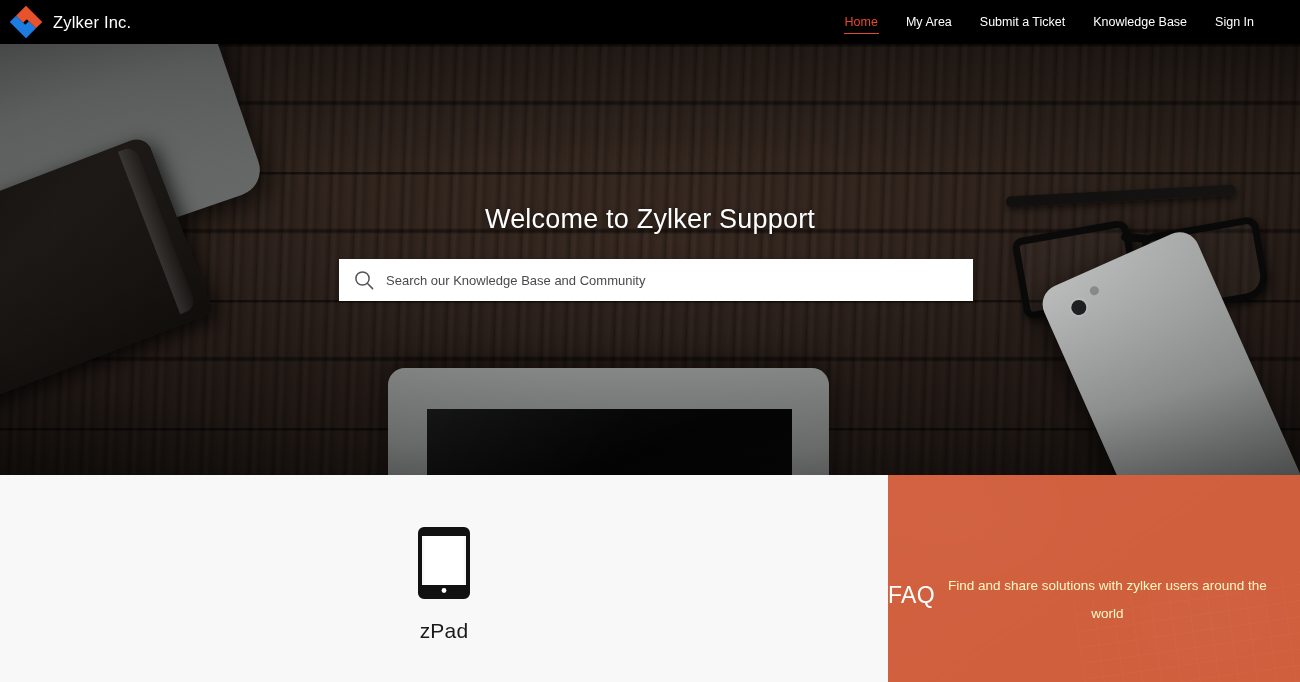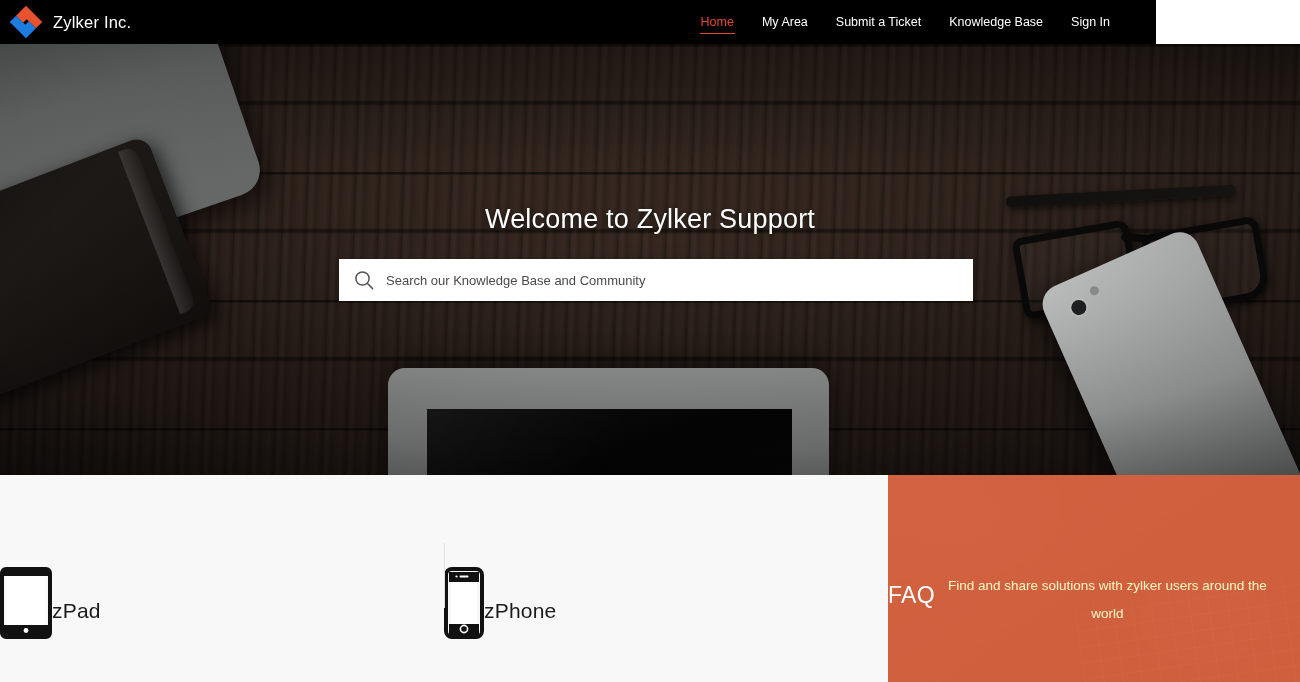--- a/index.html
+++ b/index.html
@@ -9,21 +9,21 @@
     height: 682px;
     overflow: hidden;
     font-family: "Liberation Sans", sans-serif;
     background: #ffffff;
   }
 
   
   .navbar {
     position: absolute;
     top: 0; left: 0;
-    width: 1156px;
+    width: 1300px;
     height: 44px;
     background: #000000;
     display: flex;
     align-items: center;
     z-index: 20;
     gap: 36px;
   }
   .brand {
     display: flex;
     align-items: center;
@@ -264,21 +264,21 @@
     position: relative;
     width: 888px;
     height: 207px;
     background: #f8f8f8;
     display: flex;
   }
   .product {
     flex: 1;
     position: relative;
     display: flex;
-    flex-direction: row;
+    flex-direction: column;
     align-items: center;
     justify-content: flex-start;
     padding-top: 48px;
     cursor: pointer;
   }
   .product + .product::before {
     content: "";
     position: absolute;
     left: 0; top: 68px;
     width: 1px; height: 65px;
@@ -437,34 +437,20 @@
           <rect x="2" y="2" width="48" height="68" rx="4" ry="4" fill="none" stroke="#111" stroke-width="4"></rect>
           <rect x="6.5" y="9" width="39" height="51" fill="#ffffff"></rect>
           <rect x="4" y="58" width="44" height="10" fill="#111"></rect>
           <circle cx="26" cy="63.5" r="2.4" fill="#ffffff"></circle>
           <rect x="4" y="4" width="44" height="5" fill="#111"></rect>
         </svg>
       </div>
       <div class="product-label">zPad</div>
     </div>
 
-    <div class="product">
-      <div class="product-icon">
-        <svg width="40" height="72" viewBox="0 0 40 72" aria-hidden="true">
-          <rect x="2" y="2" width="36" height="68" rx="6" ry="6" fill="none" stroke="#111" stroke-width="4"></rect>
-          <rect x="5" y="5" width="30" height="10" fill="#111"></rect>
-          <rect x="5" y="57" width="30" height="11" fill="#111"></rect>
-          <rect x="7" y="15" width="26" height="42" fill="#ffffff"></rect>
-          <circle cx="20" cy="62" r="3.6" fill="none" stroke="#ffffff" stroke-width="1.6"></circle>
-          <rect x="15.5" y="8.6" width="9" height="1.8" rx="0.9" fill="#ffffff"></rect>
-          <circle cx="12.5" cy="9.5" r="1.1" fill="#ffffff"></circle>
-        </svg>
-      </div>
-      <div class="product-label">zPhone</div>
-    </div>
 
 
   </div>
 
   <div class="faq">
     <div class="faq-photo"></div>
     <div class="faq-grid"></div>
     <div class="faq-tint"></div>
     <div class="faq-body">
       <h2 class="faq-title">FAQ</h2>

